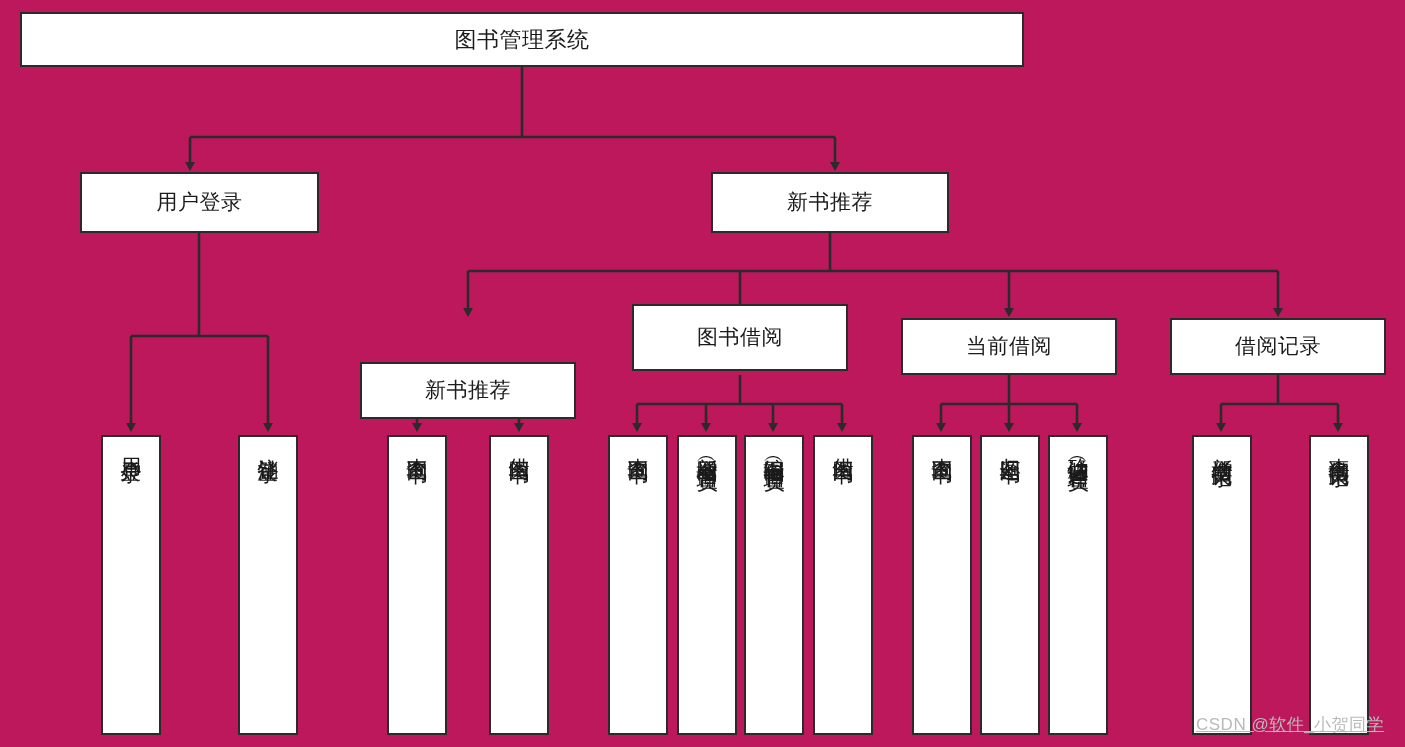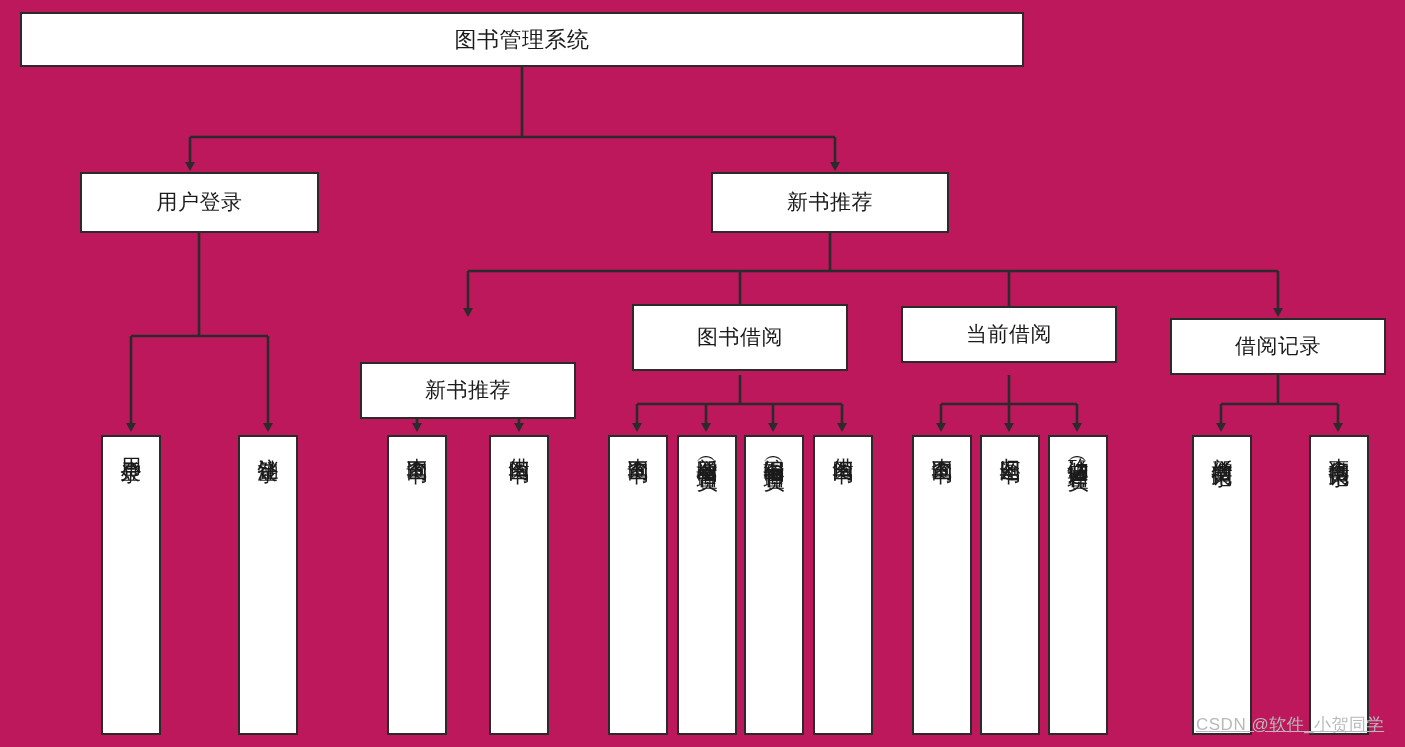--- a/index.html
+++ b/index.html
@@ -138,21 +138,21 @@
   </div>
 
   <div class="node h" style="left:360px; top:318px; width:216px; height:57px;margin-top:44px;">
     <span class="lbl">新书推荐</span>
   </div>
 
   <div class="node h" style="left:632px; top:304px; width:216px; height:67px;">
     <span class="lbl">图书借阅</span>
   </div>
 
-  <div class="node h" style="left:901px; top:306px; width:216px; height:57px;">
+  <div class="node h" style="left:901px; top:318px; width:216px; height:57px;">
     <span class="lbl">当前借阅</span>
   </div>
 
   <div class="node h" style="left:1170px; top:318px; width:216px; height:57px;">
     <span class="lbl">借阅记录</span>
   </div>
 
   <div class="node v" style="left:101px; top:435px; width:60px; height:300px;">
     <span class="lbl">用户登录</span>
   </div>

